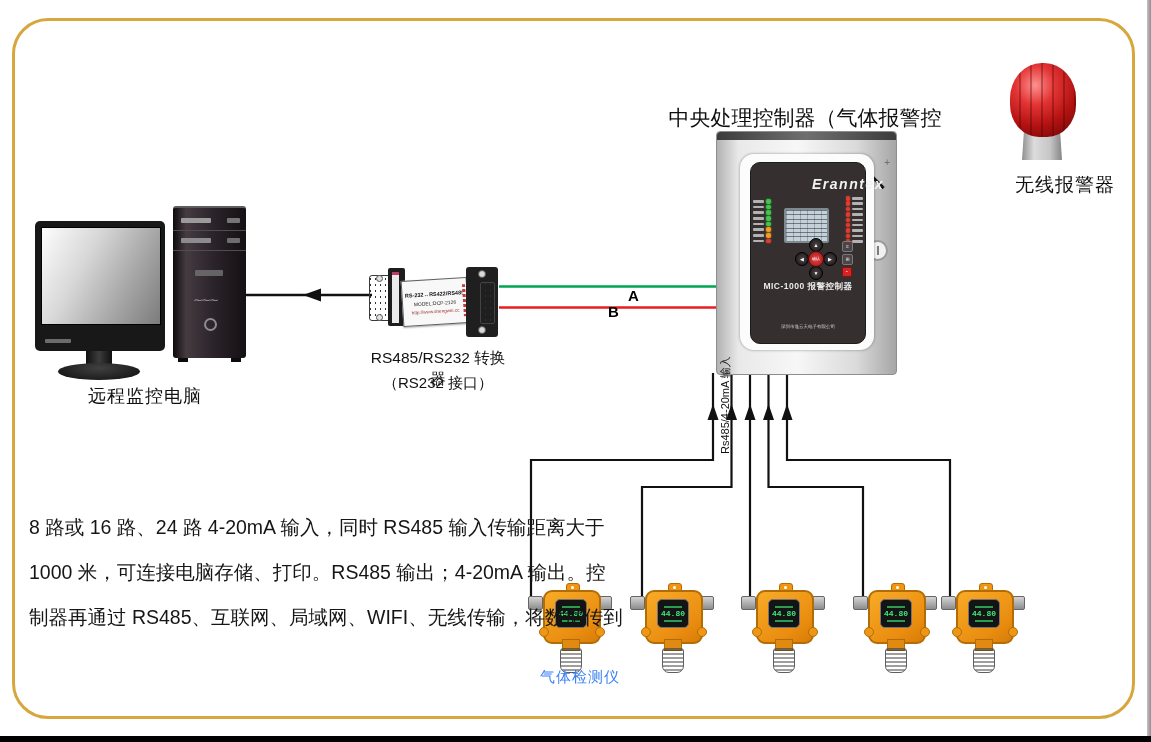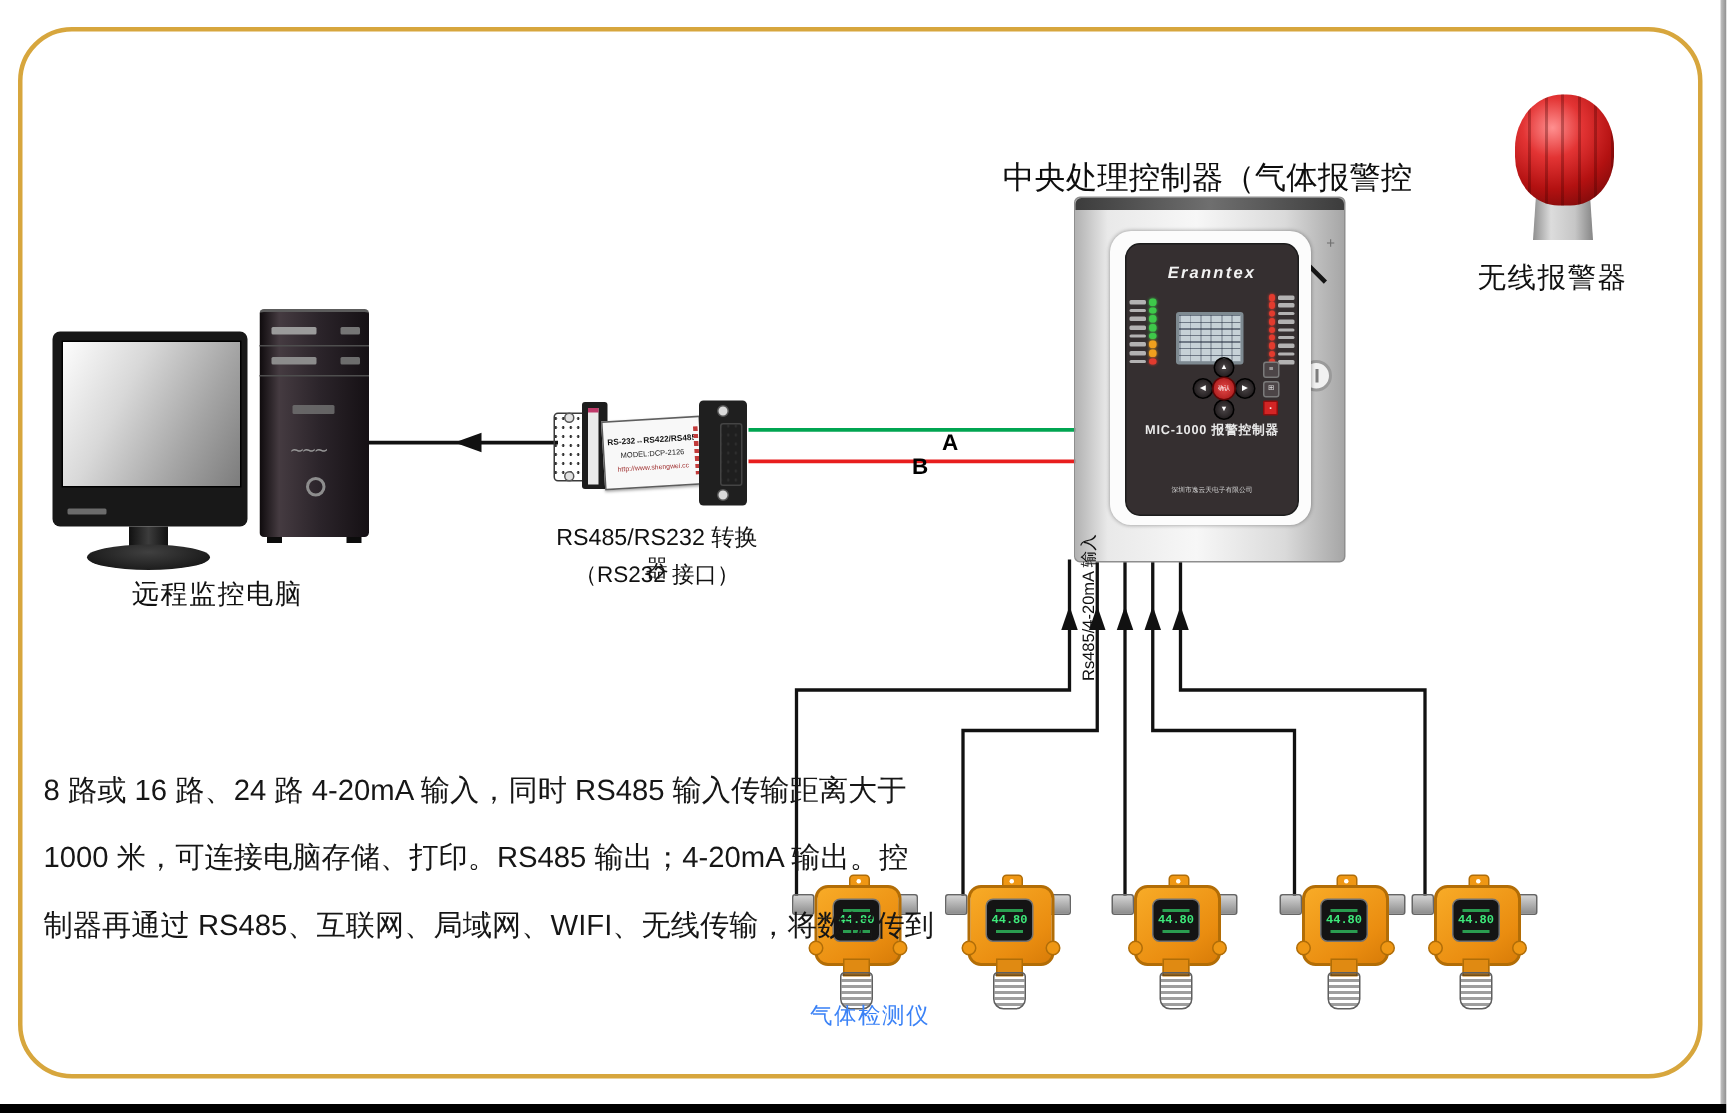--- a/index.html
+++ b/index.html
@@ -67,21 +67,21 @@
   .controller-title{left:660px;top:104px;width:290px;text-align:center;font-size:21px;color:#0e0e0e;}
   .controller-case{left:716px;top:131px;width:179px;height:242px;border:1px solid #8e8e8e;border-radius:4px;
     background:linear-gradient(90deg,#b2b2b2 0%,#e9e9e9 12%,#f7f7f7 45%,#dadada 78%,#a6a6a6 100%);}
   .case-top{left:0;top:0;width:100%;height:8px;background:linear-gradient(90deg,#3c3c3c,#6f6f6f,#3c3c3c);border-radius:4px 4px 0 0;}
   .case-screw{right:6px;top:26px;color:#6f6f6f;font-size:10px;line-height:10px;}
   .case-diagonal{right:8px;top:44px;width:30px;height:3px;background:#151515;transform:rotate(45deg);}
   .case-lock{left:150px;top:108px;width:17px;height:17px;background:#f1f1f1;border:2px solid #9a9a9a;border-radius:50%;}
   .case-lock .slot{left:8px;top:4px;width:2px;height:9px;background:#7d7d7d;}
   .panel-frame{left:23px;top:22px;width:134px;height:196px;background:#fcfcfc;border-radius:14px;box-shadow:0 0 3px rgba(0,0,0,.4);}
   .panel{left:10px;top:8px;width:114px;height:180px;background:#352f30;border-radius:10px;border:1px solid #1c1c1c;}
-  .panel .brand{left:0;top:13px;width:100%;text-align:center;font-size:11px;font-weight:bold;font-style:italic;color:#f2f2f2;letter-spacing:1.5px;}
+  .panel .brand{left:0;top:13px;width:100%;text-align:center;font-size:14px;font-weight:bold;font-style:italic;color:#f2f2f2;letter-spacing:1.5px;padding-left:40px;}
   .led-col-left{left:2px;top:36px;display:flex;flex-direction:column;gap:1.2px;}
   .led-col-right{right:2px;top:33px;display:flex;flex-direction:column;gap:0.9px;}
   .led-row{display:flex;align-items:center;gap:2px;}
   .led-bar{width:11px;height:2.5px;background:#c9c9c9;opacity:.85;border-radius:1px;}
   .led-dot{width:4.5px;height:4.5px;border-radius:50%;}
   .lcd{left:33px;top:45px;width:41px;height:31px;background:#c6d1d7;border:2px solid #7e8a91;border-radius:2px;
     background-image:repeating-linear-gradient(180deg,rgba(22,32,52,.5) 0 1px,transparent 1px 4.4px),
                      repeating-linear-gradient(90deg,rgba(22,32,52,.25) 0 1px,transparent 1px 7px);}
   .pad-btn{position:absolute;width:12px;height:12px;border-radius:50%;background:radial-gradient(#4c4648,#141011);border:1px solid #000;
     color:#fff;font-size:5px;line-height:12px;text-align:center;}
@@ -116,21 +116,21 @@
   .detector-label{left:540px;top:668px;font-size:15px;color:#3b82f6;letter-spacing:1px;}
 
   
   .beacon{left:1005px;top:58px;width:86px;height:105px;}
   .beacon-base{position:absolute;left:17px;top:72px;width:40px;height:30px;background:linear-gradient(90deg,#8f8f8f,#dcdcdc 30%,#c6c6c6 70%,#868686);
     clip-path:polygon(5% 0,95% 0,100% 100%,0 100%);}
   .beacon-dome{position:absolute;left:5px;top:5px;width:66px;height:74px;border-radius:48% 48% 44% 44%;
     background:radial-gradient(circle at 38% 30%,#ff9090 0%,#e33434 30%,#b31111 62%,#6c0808 95%);}
   .beacon-dome .ridges{position:absolute;inset:0;border-radius:inherit;
     background:repeating-linear-gradient(90deg,transparent 0 9px,rgba(70,0,0,.32) 9px 11px);}
-  .beacon-label{left:985px;top:172px;width:130px;text-align:left;font-size:19px;letter-spacing:1px;color:#111;}
+  .beacon-label{left:985px;top:172px;width:130px;text-align:right;font-size:19px;letter-spacing:1px;color:#111;}
 
   
   .desc{left:29px;top:505px;width:505px;}
   .desc-line{height:45px;line-height:45px;font-size:19.5px;white-space:nowrap;color:#161616;}
 </style>
 </head>
 <body>
 
 <div class="abs frame-border"></div>
 <div class="abs bottom-bar"></div>

